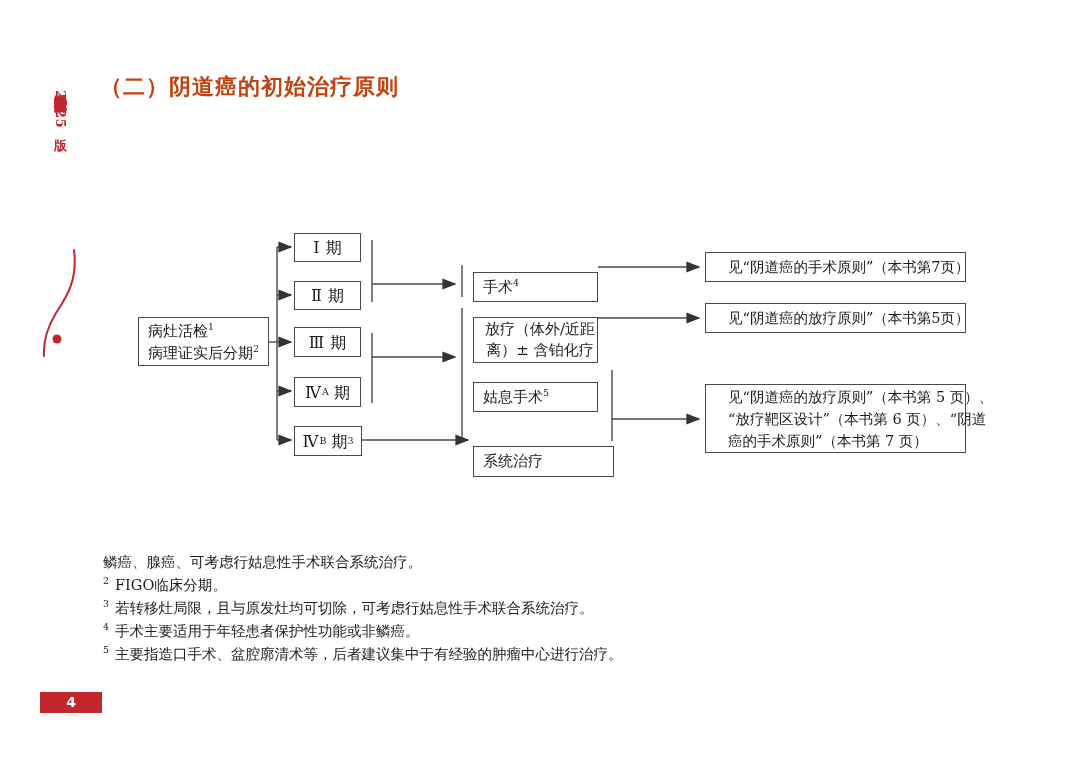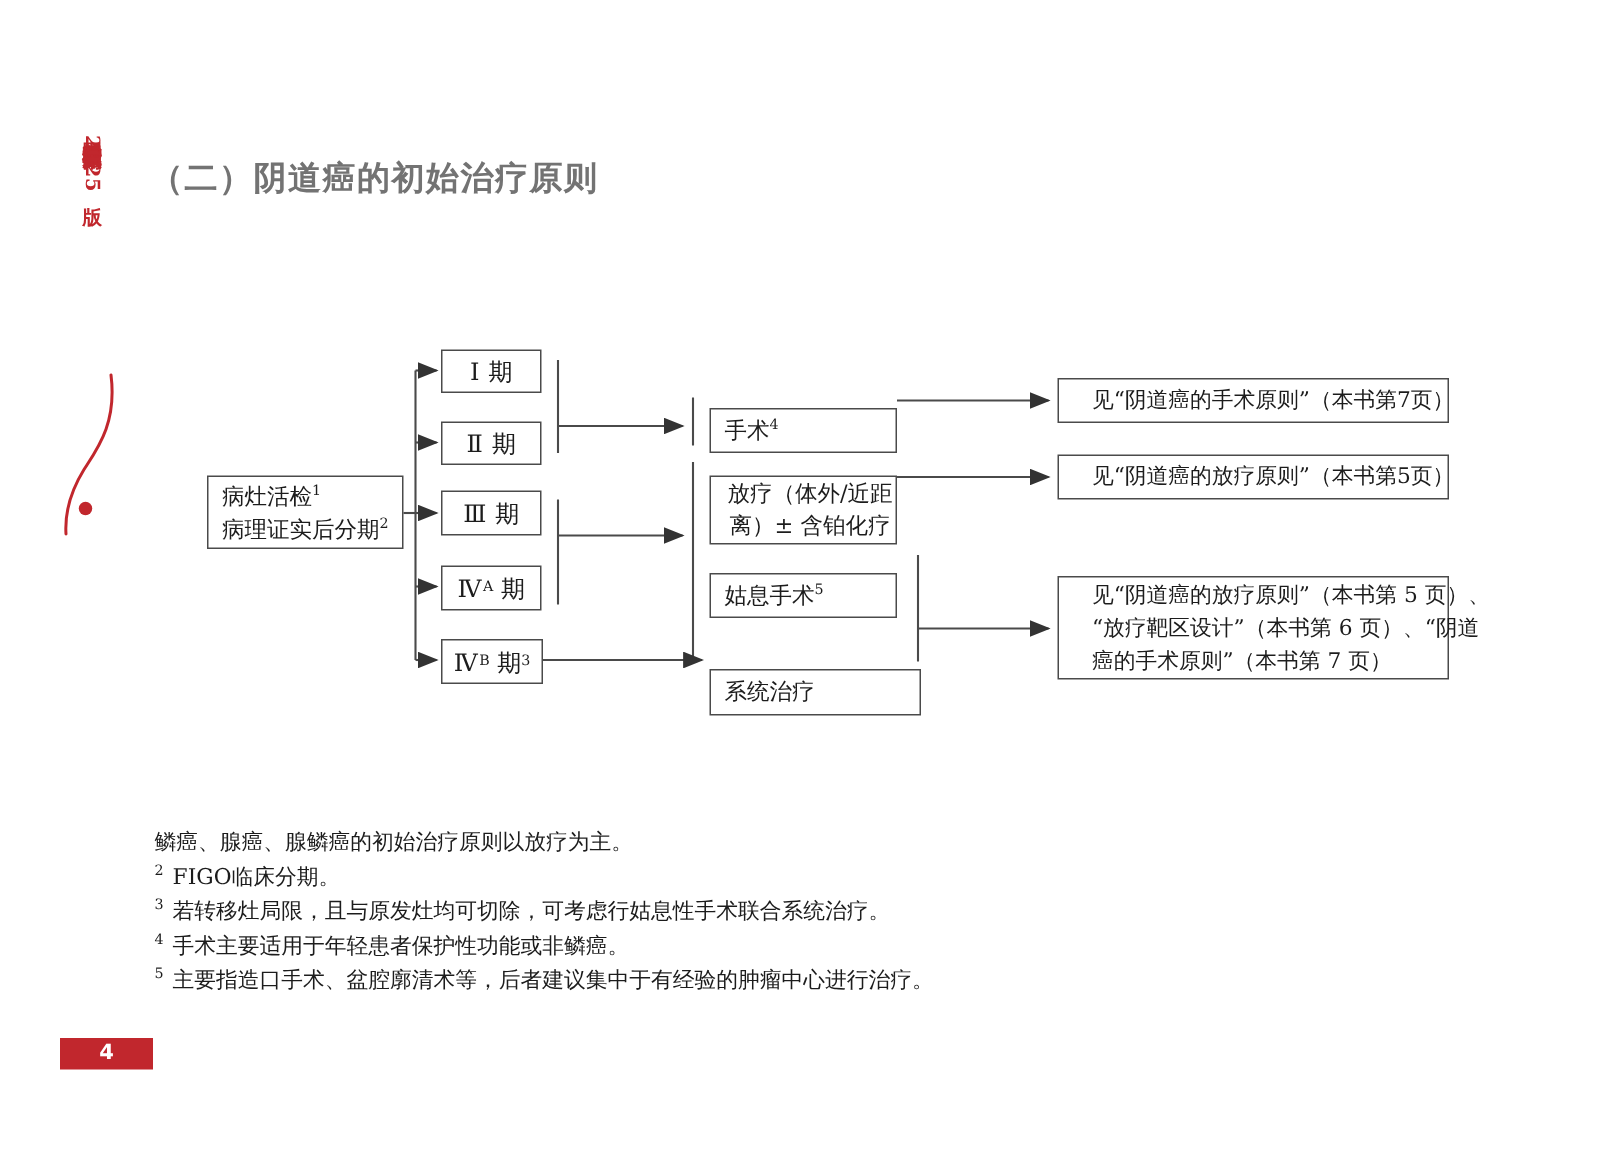--- a/index.html
+++ b/index.html
@@ -11,22 +11,22 @@
   }
   
   .sidebar-text {
     position:absolute; left:51px; top:84px; height:210px;
     writing-mode:vertical-rl; text-orientation:mixed;
     color:#c1272d; font-weight:bold; font-size:13px; letter-spacing:0.5px;
   }
   .sidebar-art { position:absolute; left:30px; top:240px; }
   
   .title {
-    position:absolute; left:100px; top:104px;
-    font-size:22px; font-weight:bold; letter-spacing:1px; color:#737373;
+    position:absolute; left:100px; top:72px;
+    font-size:22px; font-weight:bold; letter-spacing:1px; color:#c2410c;
   }
   
   .box {
     position:absolute; box-sizing:border-box;
     border:1.5px solid #4a4a4a; background:#fff;
     display:flex; flex-direction:column; justify-content:center;
     font-size:15px; line-height:21px; color:#1c1c1c;
   }
   .box sup { font-size:9.5px; vertical-align:super; line-height:0; }
   .box sub { font-size:9.5px; vertical-align:sub; line-height:0; margin-left:1px; }
@@ -169,21 +169,21 @@
   <div class="box refbox ref-radio">
     <div class="rline">见“阴道癌的放疗原则”（本书第5页）</div>
   </div>
   <div class="box refbox ref-combined">
     <div class="rline">见“阴道癌的放疗原则”（本书第 5 页）、</div>
     <div class="rline">“放疗靶区设计”（本书第 6 页）、“阴道</div>
     <div class="rline">癌的手术原则”（本书第 7 页）</div>
   </div>
 
   <div class="notes">
-    <div class="note"><sup></sup><span>鳞癌、腺癌、腺鳞癌的初始治疗原则以放疗为主。</span></div>
+    <div class="note"><sup></sup><span>鳞癌、腺癌、可考虑行姑息性手术联合系统治疗。</span></div>
     <div class="note"><sup>2</sup><span>FIGO临床分期。</span></div>
     <div class="note"><sup>3</sup><span>若转移灶局限，且与原发灶均可切除，可考虑行姑息性手术联合系统治疗。</span></div>
     <div class="note"><sup>4</sup><span>手术主要适用于年轻患者保护性功能或非鳞癌。</span></div>
     <div class="note"><sup>5</sup><span>主要指造口手术、盆腔廓清术等，后者建议集中于有经验的肿瘤中心进行治疗。</span></div>
   </div>
 
   <div class="pagenum">4</div>
 
 </div>
 

